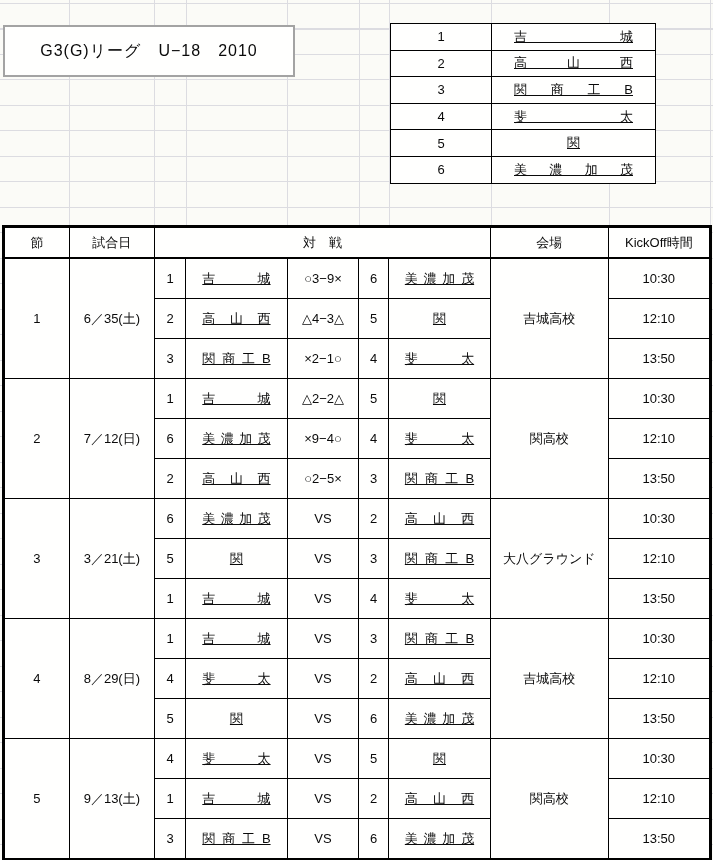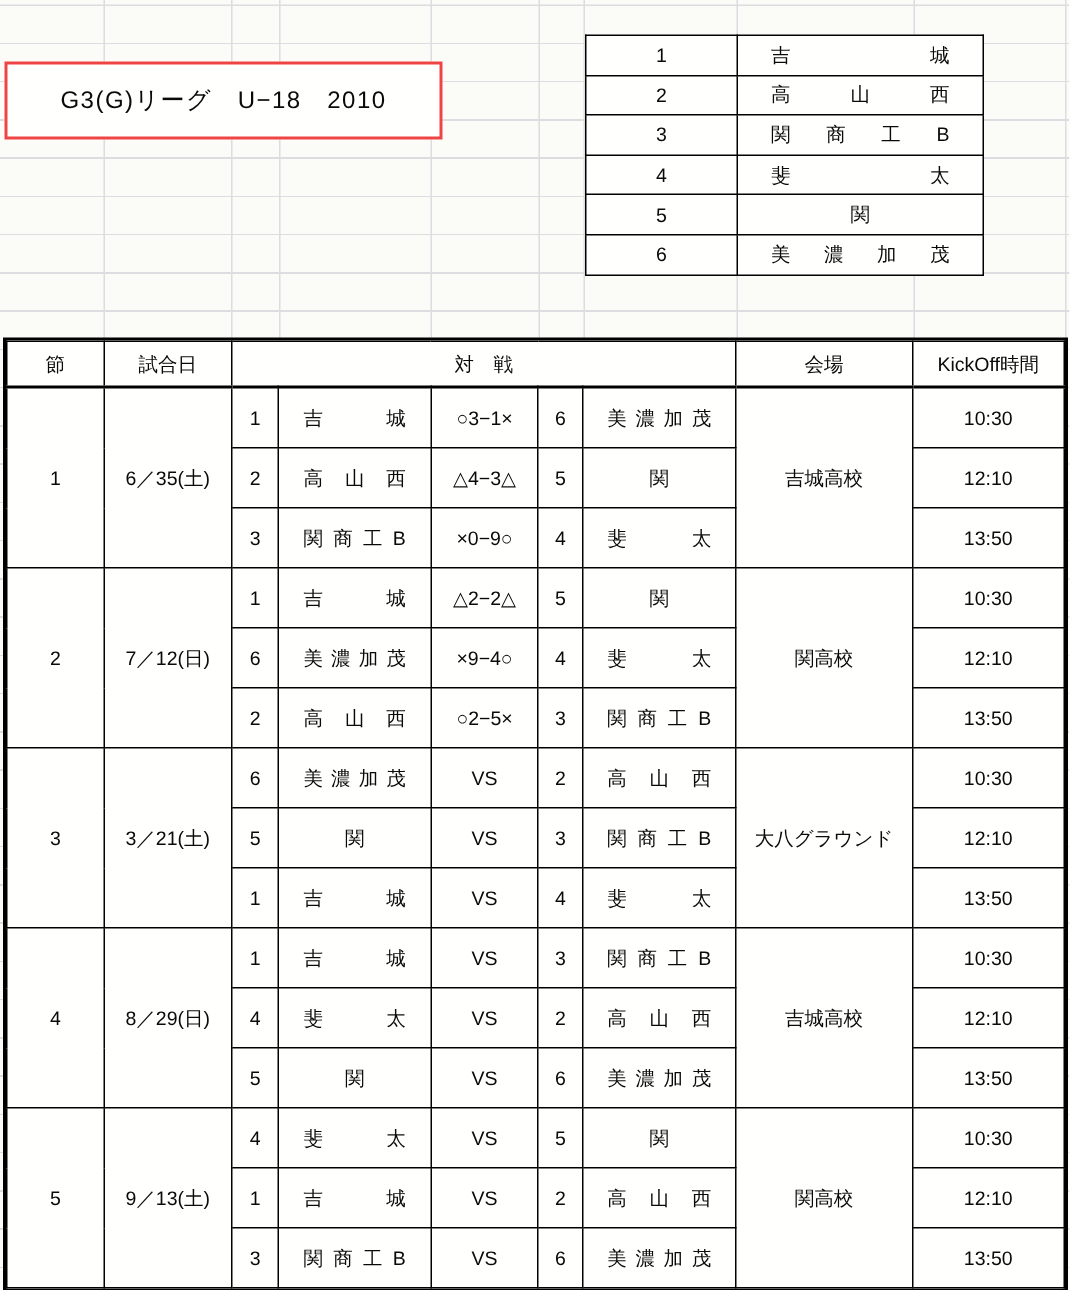--- a/index.html
+++ b/index.html
@@ -13,39 +13,39 @@
   .hgrid{
     position:absolute;left:0;right:0;top:3px;bottom:0;
     background:repeating-linear-gradient(to bottom,#dcdce1 0 1px,transparent 1px 25.5px);
   }
   .vline{position:absolute;top:0;bottom:0;width:1px;background:#dcdce1;}
   .vl1{left:69px}.vl2{left:154px}.vl3{left:186px}.vl4{left:287px}
   .vl5{left:359px}.vl6{left:389px}.vl7{left:491px}.vl8{left:609px}.vl9{left:710px}
 
   
   .title-box{
-    position:absolute;left:3px;top:41px;width:292px;height:52px;
-    box-sizing:border-box;border:2px solid #ef4444;background:#fffffe;
+    position:absolute;left:3px;top:25px;width:292px;height:52px;
+    box-sizing:border-box;border:2px solid #a3a3a3;background:#fffffe;
     display:flex;align-items:center;justify-content:center;
     font-size:16px;letter-spacing:1px;white-space:pre;
   }
 
   
   table{border-collapse:collapse;table-layout:fixed;background:#fffffe;}
   td,th{border:1px solid #000;text-align:center;vertical-align:middle;
         font-weight:normal;padding:0;overflow:hidden;white-space:nowrap;}
 
   
   .team-table{position:absolute;left:390px;top:23px;width:221px;}
   .team-table td{height:25.6px;font-size:13px;}
   .team-table .no{width:100px;}
   .team-table .nm{width:119px;}
 
   
-  .dist{text-align:justify;text-align-last:justify;}
+  .dist{text-align:justify;text-align-last:justify;text-decoration:underline;}
   .team-table .dist{padding:0 22px;}
   .sched .dist{padding:0 16px;}
 
   
   .sched-wrap{
     position:absolute;left:2px;top:225px;width:710px;
     box-sizing:border-box;border:2px solid #000;background:#fffffe;
   }
   .sched{width:100%;}
   .sched thead th{height:29px;border-bottom:2px solid #000;font-size:13px;}
@@ -122,38 +122,38 @@
       <th>KickOff時間</th>
     </tr>
   </thead>
   <tbody>
 
     <tr>
       <td rowspan="3">1</td>
       <td rowspan="3">6／35(土)</td>
       <td>1</td>
       <td class="dist">吉城</td>
-      <td>○3−1×</td>
+      <td>○3−9×</td>
       <td>6</td>
       <td class="dist">美濃加茂</td>
       <td rowspan="3">吉城高校</td>
       <td>10:30</td>
     </tr>
     <tr>
       <td>2</td>
       <td class="dist">高山西</td>
       <td>△4−3△</td>
       <td>5</td>
       <td class="dist" style="text-align: center; text-align-last: center;">関</td>
       <td>12:10</td>
     </tr>
     <tr>
       <td>3</td>
       <td class="dist">関商工B</td>
-      <td>×0−9○</td>
+      <td>×2−1○</td>
       <td>4</td>
       <td class="dist">斐太</td>
       <td>13:50</td>
     </tr>
 
     <tr>
       <td rowspan="3">2</td>
       <td rowspan="3">7／12(日)</td>
       <td>1</td>
       <td class="dist">吉城</td>

